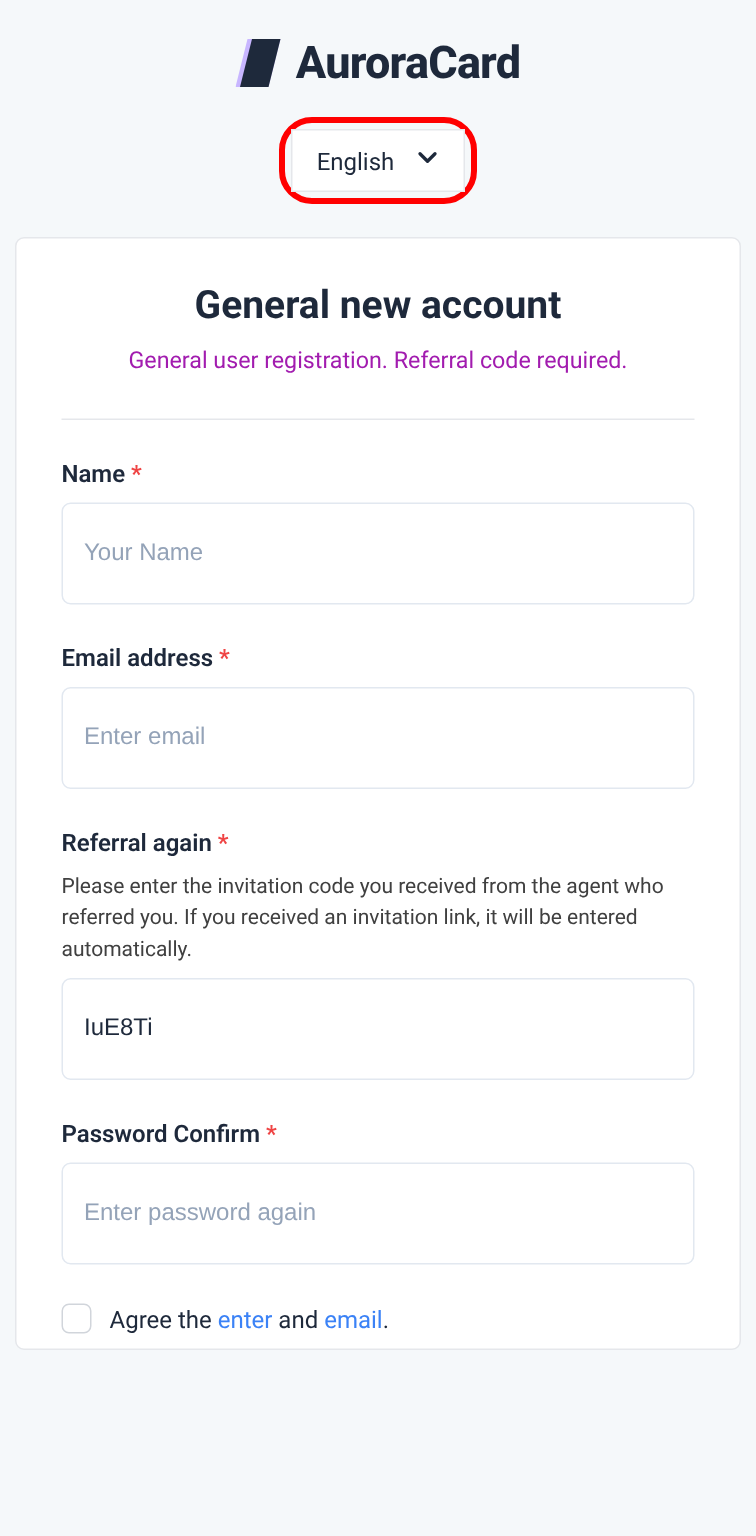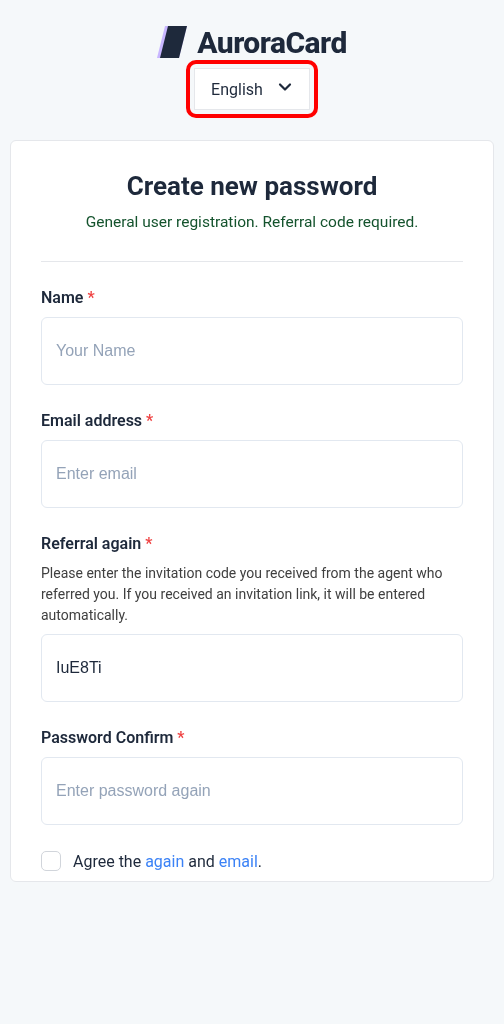--- a/index.html
+++ b/index.html
@@ -25,22 +25,23 @@
       height: 36px;
       display: inline-block;
     }
     .logo-text {
       font-size: 30px;
       font-weight: 800;
       color: #1e293b;
       letter-spacing: -0.5px;
     }
     .lang-wrap {
+      margin-top: 18px;
       border: 4px solid #ff0000;
-      border-radius: 10px;
+      border-radius: 22px;
       padding: 4px;
     }
     .lang-select {
       display: flex;
       align-items: center;
       gap: 14px;
       padding: 10px 16px;
       background: #fff;
       border: 1px solid #e5e7eb;
       cursor: pointer;
@@ -57,21 +58,21 @@
     .card-title {
       font-size: 26px;
       font-weight: 700;
       text-align: center;
       color: #1e293b;
     }
     .card-sub {
       margin-top: 12px;
       text-align: center;
       font-size: 15.5px;
-      color: #14532d;
+      color: #a21caf;
     }
     .hr {
       margin: 30px 0 26px;
       border: none;
       border-top: 1px solid #e5e7eb;
     }
     .field {
       margin-bottom: 26px;
     }
     .label {
@@ -144,21 +145,21 @@
       <span>
         <svg width="16" height="16" viewBox="0 0 16 16">
             <path d="M3 5.5 L8 10.5 L13 5.5" stroke="#1e293b" stroke-width="2.2" fill="none" stroke-linecap="round" stroke-linejoin="round"></path>
           </svg>
       </span>
     </div>
   </div>
 </div>
 
 <div class="card">
-  <h1 class="card-title">Create new password</h1>
+  <h1 class="card-title">General new account</h1>
   <p class="card-sub">General user registration. Referral code required.</p>
   <hr class="hr">
 
   <div class="field">
     <label class="label"><span>Name</span> <span class="req">*</span></label>
     <input class="input" type="text" placeholder="Your Name" style="">
   </div>
 
   <div class="field">
     <label class="label"><span>Email address</span> <span class="req">*</span></label>
@@ -173,16 +174,16 @@
 
 
   <div class="field">
     <label class="label"><span>Password Confirm</span> <span class="req">*</span></label>
     <input class="input" type="password" placeholder="Enter password again" style="">
   </div>
 
   <div class="agree">
     <div class="checkbox"></div>
     <span class="agree-text">
-      <span>Agree the </span><span class="link">again</span><span> and </span><span class="link">email</span><span>.</span>
+      <span>Agree the </span><span class="link">enter</span><span> and </span><span class="link">email</span><span>.</span>
     </span>
   </div>
 </div>
 
 </body></html>

